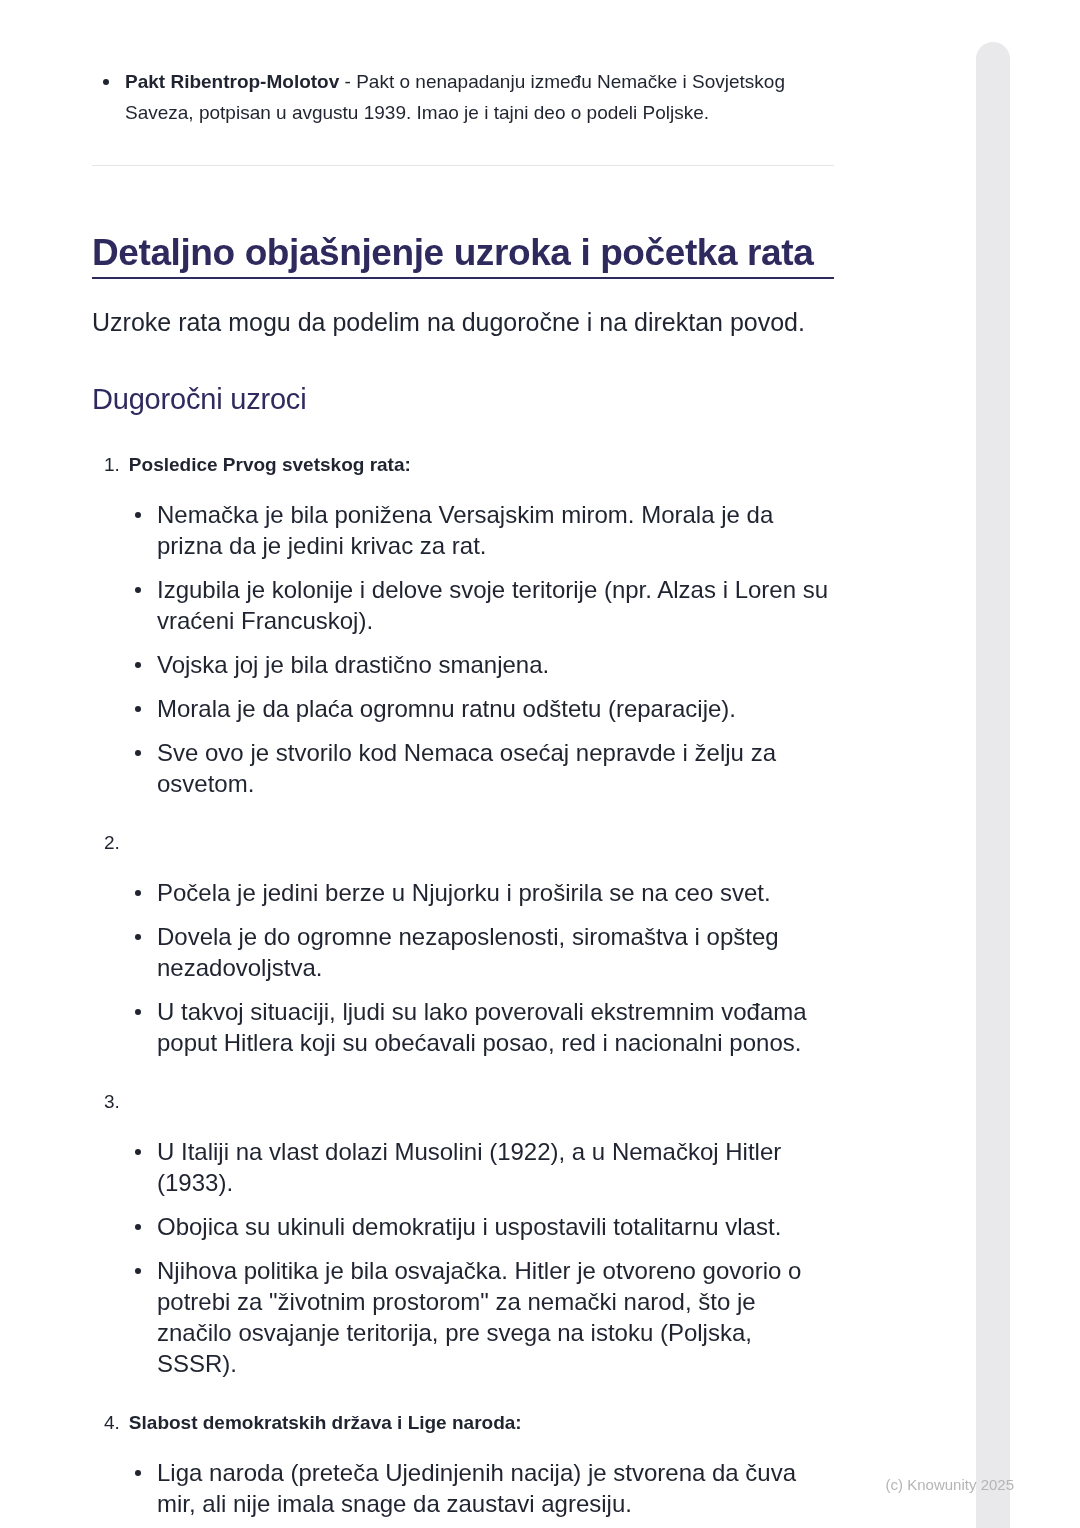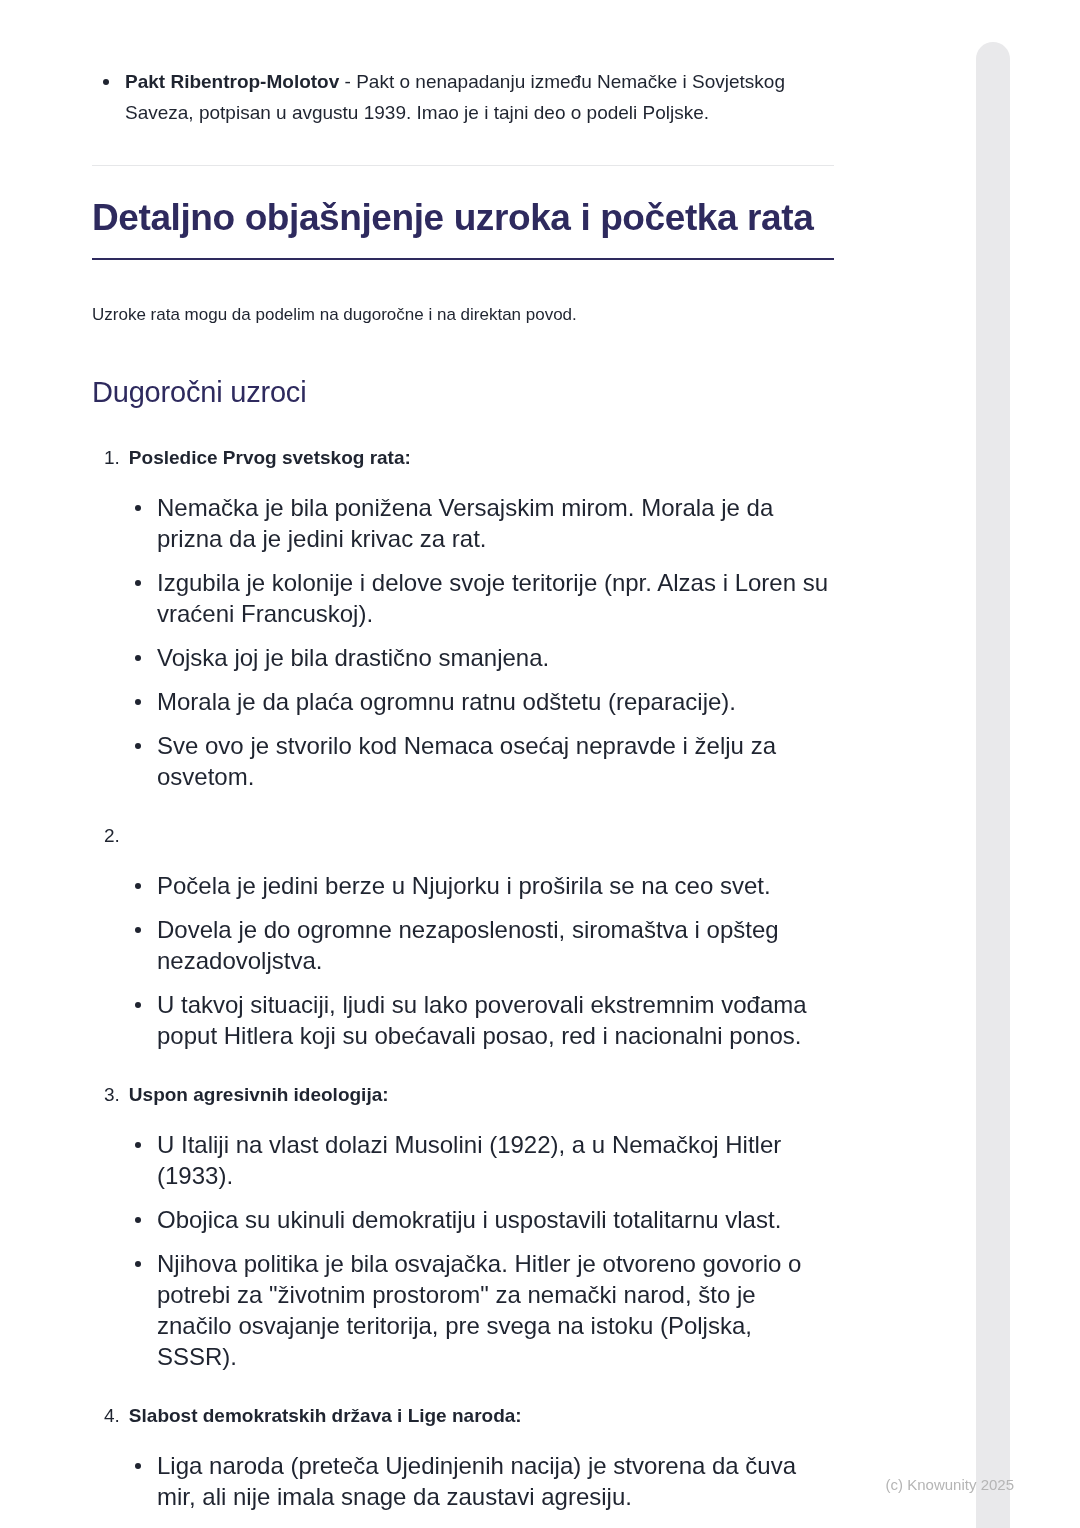--- a/index.html
+++ b/index.html
@@ -34,32 +34,31 @@
     border-radius:50%;
     background:var(--body-text, #1f2430);
   }
   .b { font-weight:700; }
   .divider {
     border:none;
     border-top:1px solid var(--divider, #e6e7e9);
     margin-top:37px;
   }
   h1 {
-    margin-top:27px;
+    margin-top:62px;
     font-size:37px;
     line-height:49px;
     font-weight:700;
     letter-spacing:-0.4px;
     color:var(--heading, #2e2a5e);
-    padding-bottom:16px;
     border-bottom:2px solid var(--heading, #2e2a5e);
   }
   .intro {
-    margin-top:40px;
-    font-size:17px;
+    margin-top:28px;
+    font-size:25px;
     line-height:30px;
   }
   h2 {
     margin-top:44px;
     font-size:29px;
     line-height:36px;
     font-weight:400;
     letter-spacing:-0.2px;
     color:var(--heading, #2e2a5e);
   }
@@ -154,21 +153,20 @@
       <ul class="sub">
         <li><span>Počela je jedini berze u Njujorku i proširila se na ceo svet.</span></li>
         <li><span>Dovela je do ogromne nezaposlenosti, siromaštva i opšteg nezadovoljstva.</span></li>
         <li><span>U takvoj situaciji, ljudi su lako poverovali ekstremnim vođama poput Hitlera koji su obećavali posao, red i nacionalni ponos.</span></li>
       </ul>
     </li>
 
     <li class="cause">
       <div class="cause-head">
         <span class="num">3.</span>
-        <span class="cause-title">Uspon agresivnih ideologija:</span>
       </div>
       <ul class="sub">
         <li><span>U Italiji na vlast dolazi Musolini (1922), a u Nemačkoj Hitler (1933).</span></li>
         <li><span>Obojica su ukinuli demokratiju i uspostavili totalitarnu vlast.</span></li>
         <li><span>Njihova politika je bila osvajačka. Hitler je otvoreno govorio o potrebi za "životnim prostorom" za nemački narod, što je značilo osvajanje teritorija, pre svega na istoku (Poljska, SSSR).</span></li>
       </ul>
     </li>
 
     <li class="cause">
       <div class="cause-head">

